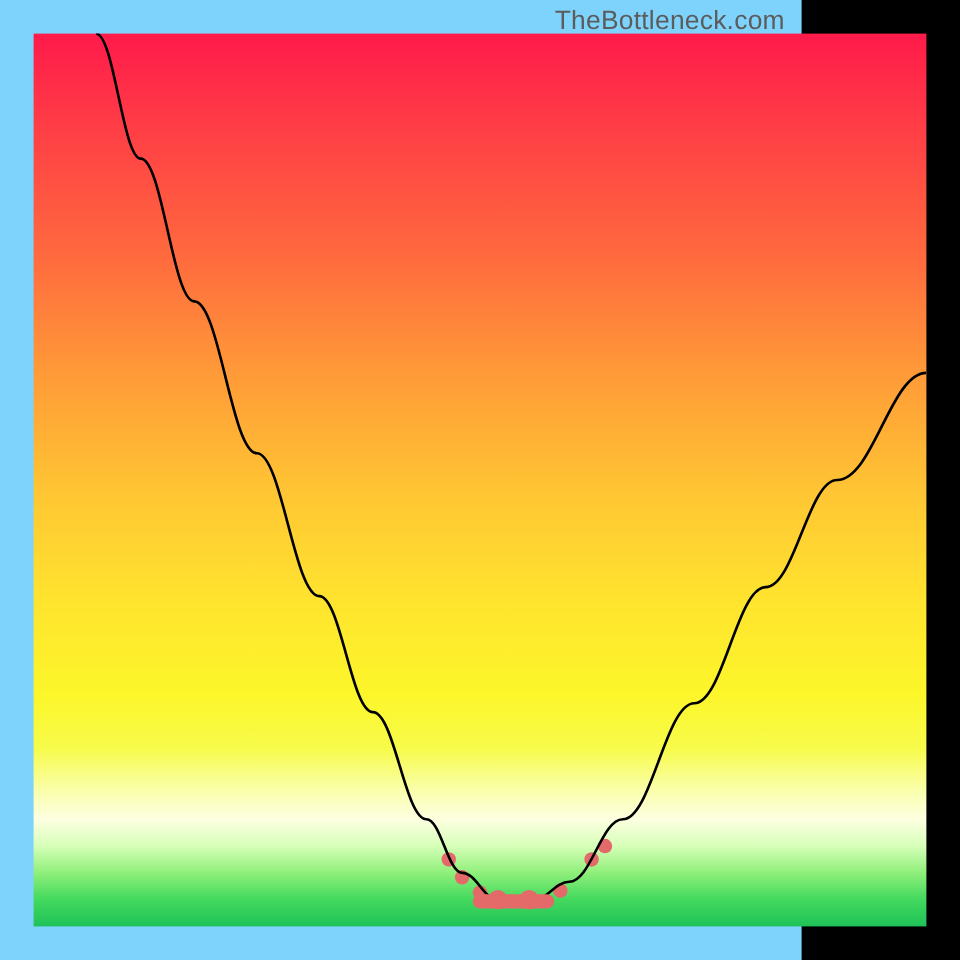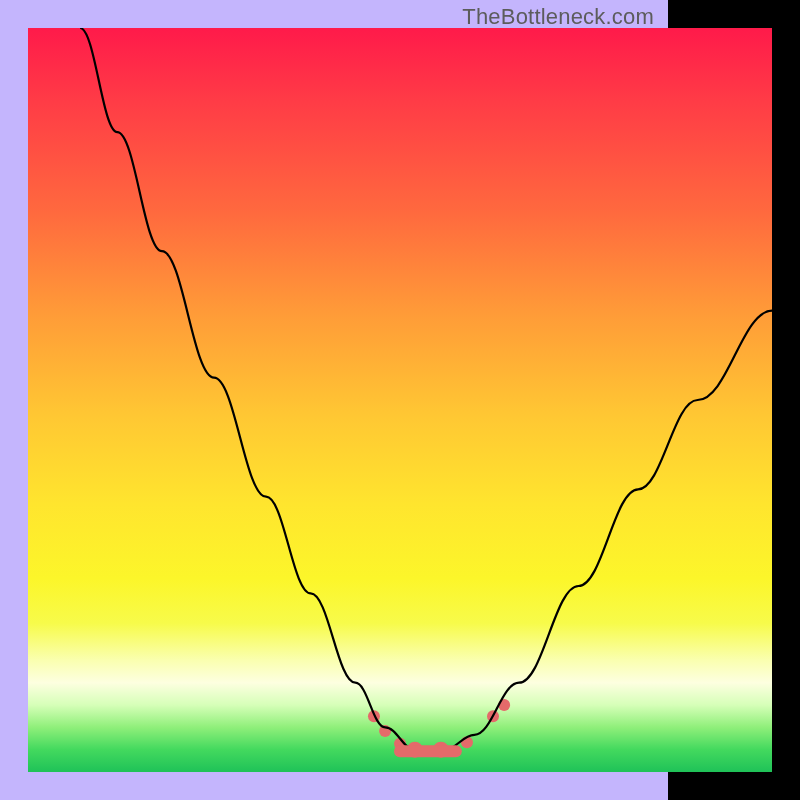--- a/index.html
+++ b/index.html
@@ -9,21 +9,21 @@
     height: 800px;
     background: #000;
     overflow: hidden;
   }
   .frame {
     position: absolute;
     left: 0;
     top: 0;
     width: 668px;
     height: 800px;
-    background: #c4b5fd;
+    background: #7dd3fc;
   }
   .plot {
     position: absolute;
     left: 28px;
     top: 28px;
     width: 744px;
     height: 744px;
     
     background: linear-gradient(to bottom,
       #ff1a4a 0%,

